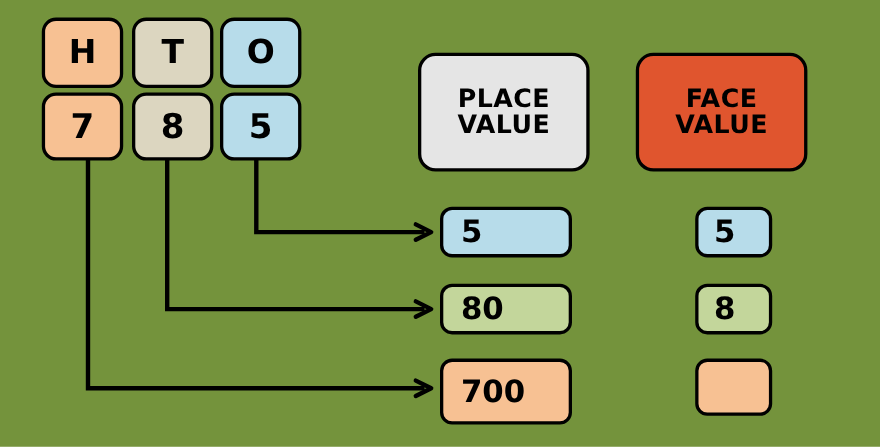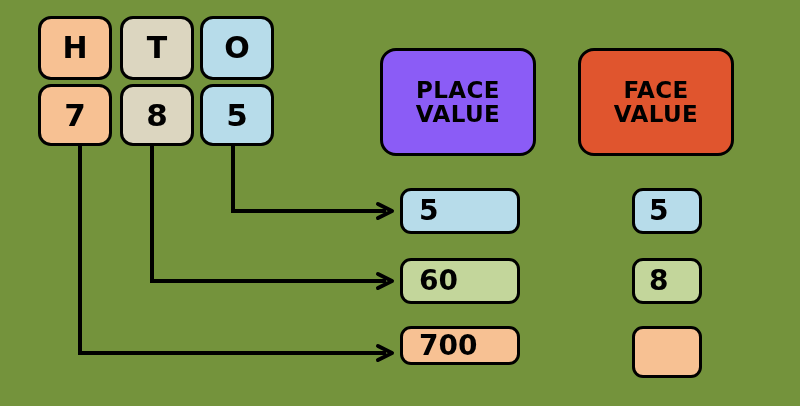--- a/index.html
+++ b/index.html
@@ -114,43 +114,43 @@
   <div class="card chart-cell digit" style="left:38px; top:84px; background:#F7C193;">
     <span>7</span>
   </div>
   <div class="card chart-cell digit" style="left:120px; top:84px; background:#DCD6C0;">
     <span>8</span>
   </div>
   <div class="card chart-cell digit" style="left:200px; top:84px; background:#B7DCEA;">
     <span>5</span>
   </div>
 
-  <div class="card heading-card" style="left:380px; top:48px; background:#8b5cf6;">
+  <div class="card heading-card" style="left:380px; top:48px; background:#e5e5e5;">
     <span>PLACE</span>
     <span>VALUE</span>
   </div>
   <div class="card heading-card" style="left:578px; top:48px; background:#E0552E;">
     <span>FACE</span>
     <span>VALUE</span>
   </div>
 
   <div class="card value-cell place" style="left:400px; top:188px; height:46px; background:#B7DCEA;">
     <span>5</span>
   </div>
   <div class="card value-cell face" style="left:632px; top:188px; height:46px; background:#B7DCEA;">
     <span>5</span>
   </div>
 
   <div class="card value-cell place" style="left:400px; top:258px; height:46px; background:#C3D69B;">
-    <span>60</span>
+    <span>80</span>
   </div>
   <div class="card value-cell face" style="left:632px; top:258px; height:46px; background:#C3D69B;">
     <span>8</span>
   </div>
 
-  <div class="card value-cell place" style="left:400px; top:326px; height:39px; background:#F7C193;align-items:center;">
+  <div class="card value-cell place" style="left:400px; top:326px; height:60px; background:#F7C193;align-items:center;">
     <span>700</span>
   </div>
   <div class="card value-cell face" style="left:632px; top:326px; height:52px; background:#F7C193;">
     <span></span>
   </div>
 
 </div>
 
 </body></html>

